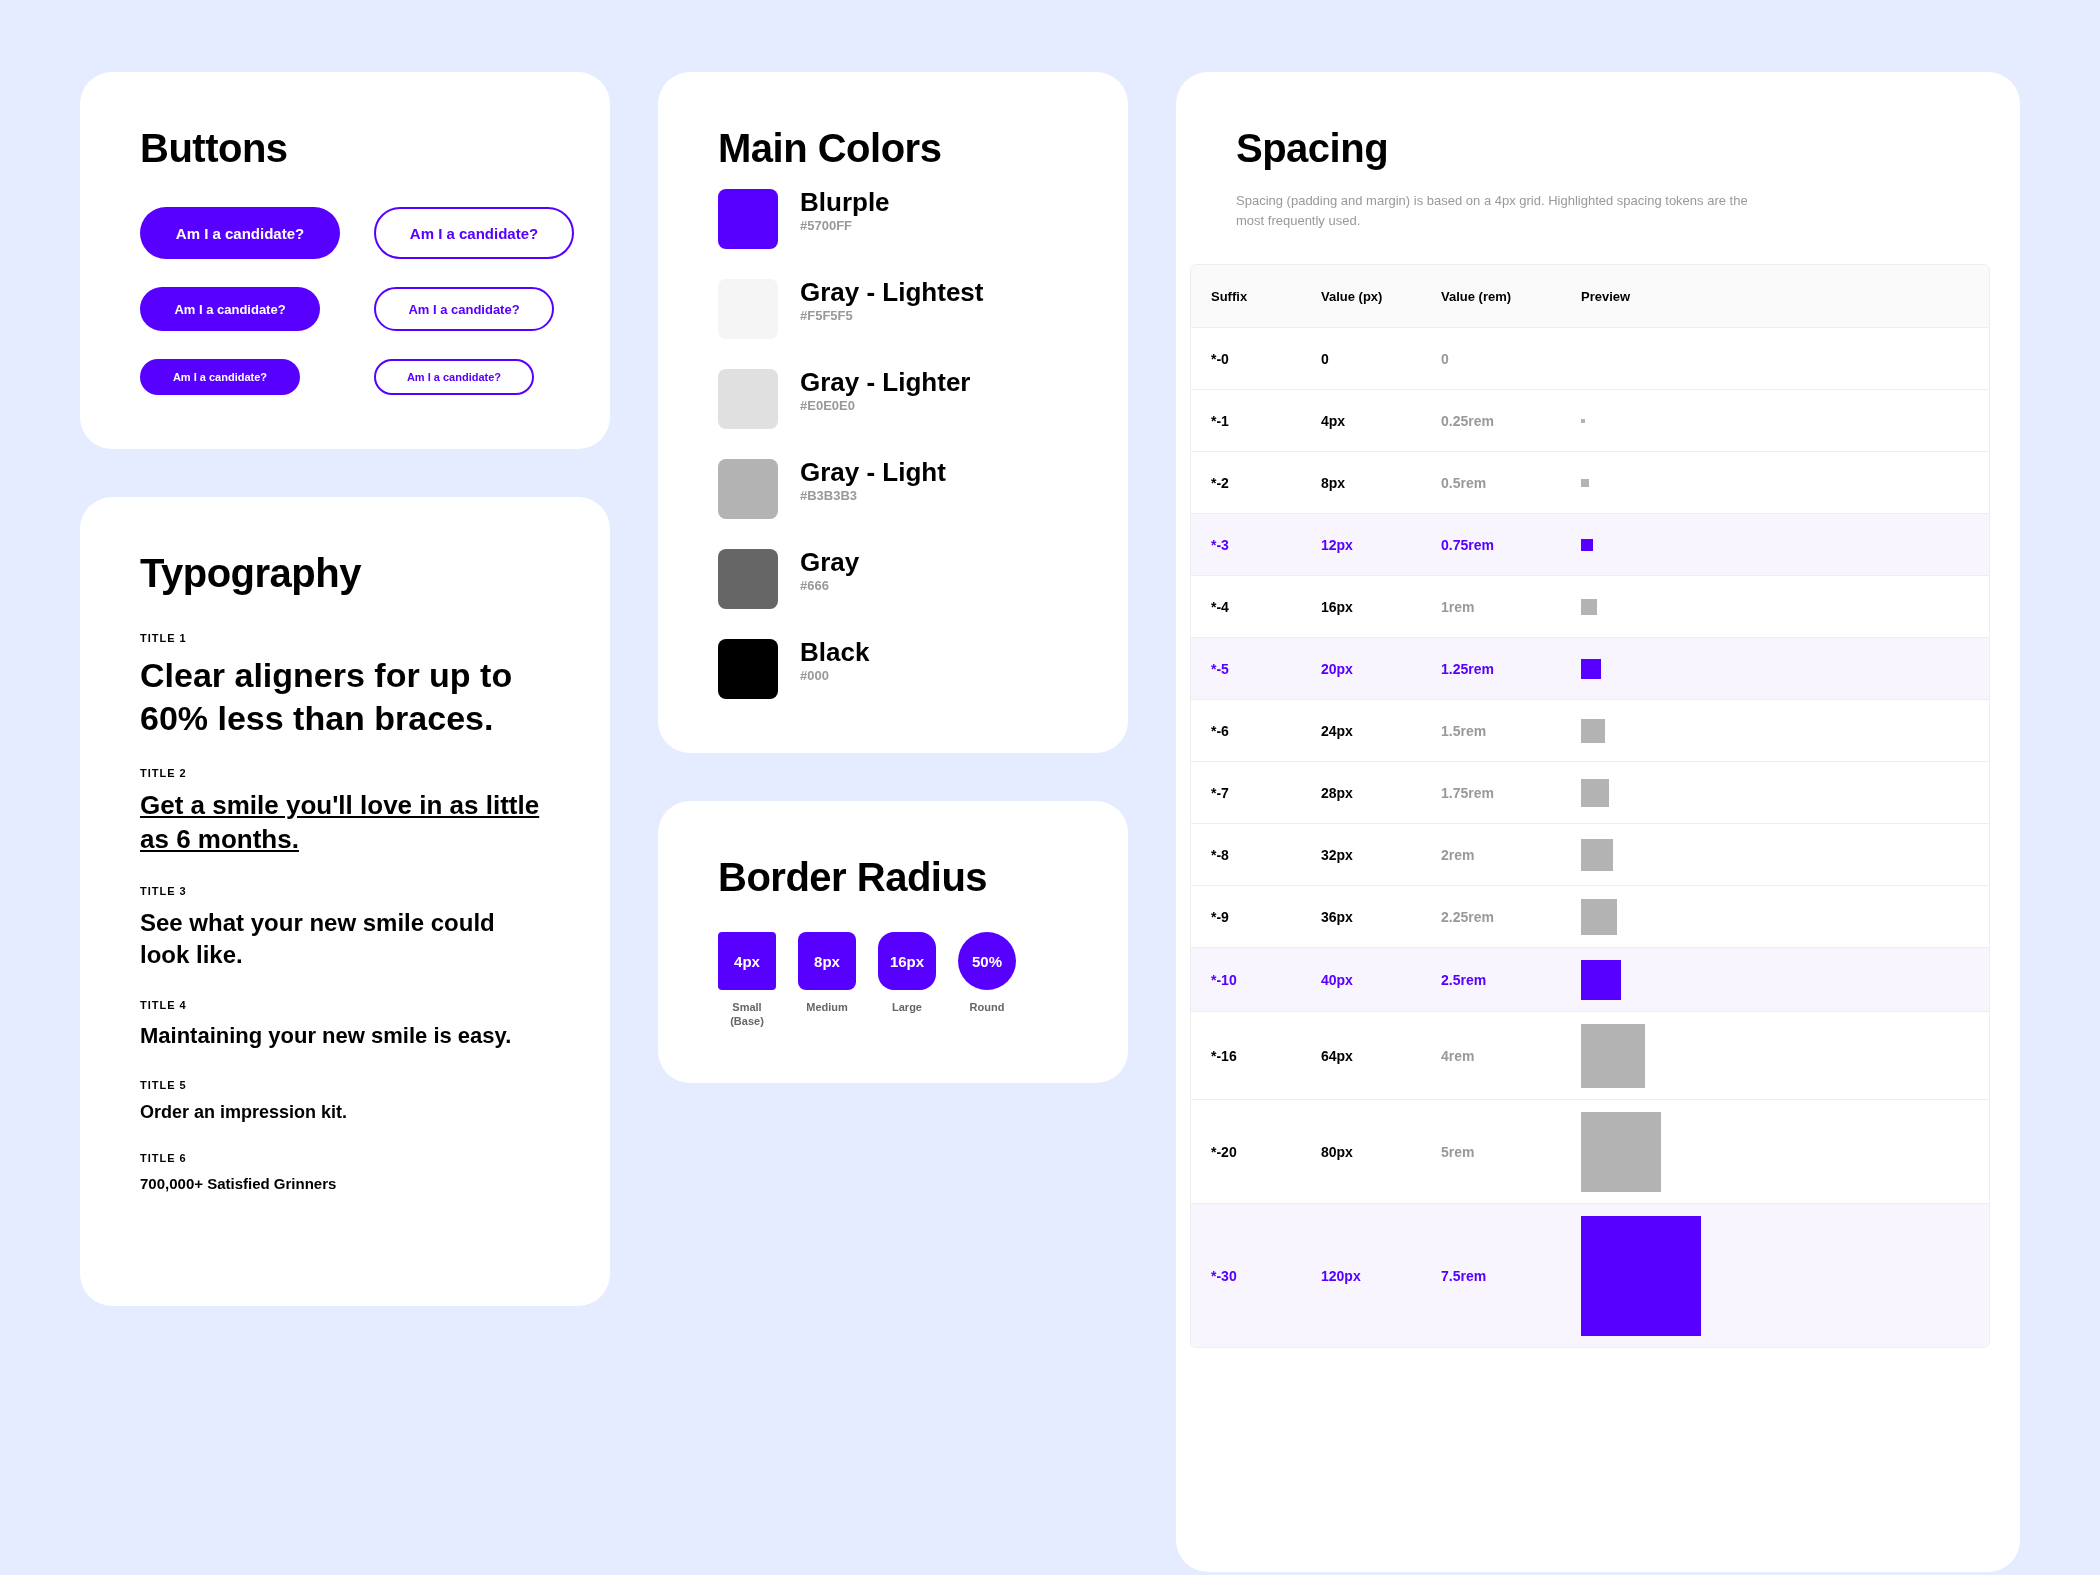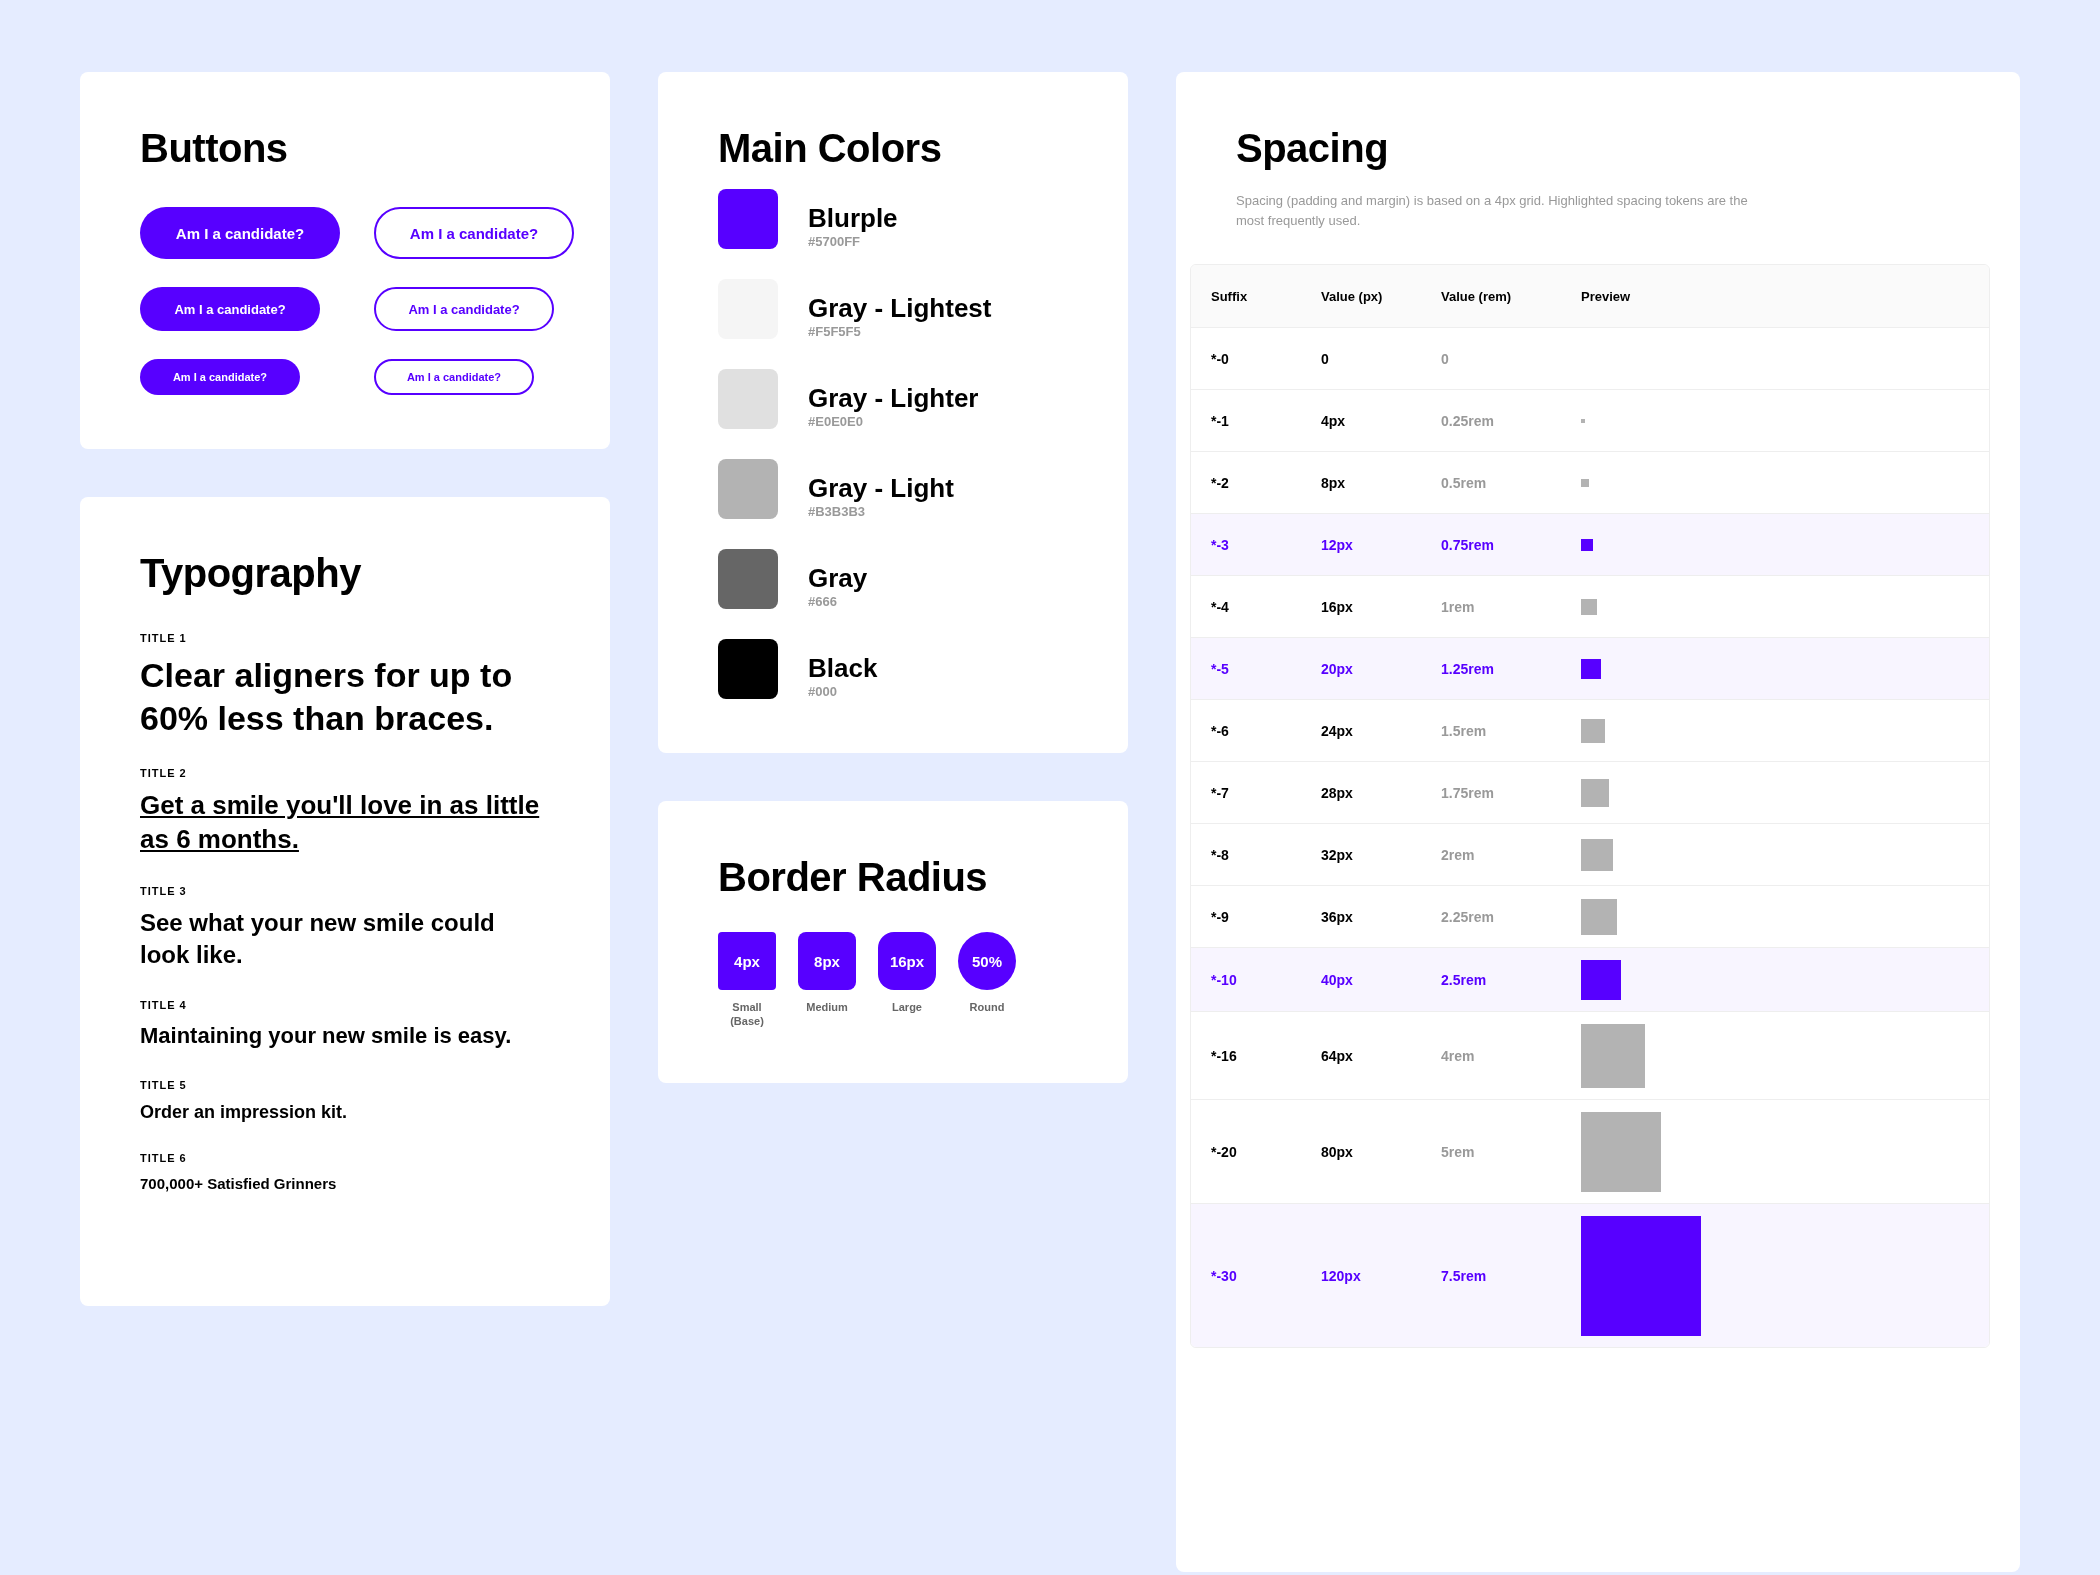--- a/index.html
+++ b/index.html
@@ -16,21 +16,21 @@
     display: flex;
     gap: 48px;
     padding: 72px 80px 0 80px;
   }
   .col { display: flex; flex-direction: column; gap: 48px; }
   .col-1 { width: 530px; }
   .col-2 { width: 470px; }
   .col-3 { width: 620px; flex: 1; }
   .card {
     background: #fff;
-    border-radius: 8px;
+    border-radius: 32px;
     padding: 54px 60px;
   }
   h2.section {
     font-size: 40px;
     font-weight: 900;
     margin: 0 0 36px 0;
     letter-spacing: -0.5px;
   }
   
   .btn-grid { display: grid; grid-template-columns: 1fr 1fr; gap: 28px 34px; }
@@ -52,21 +52,21 @@
   .typo-label { font-size:11px; font-weight:800; letter-spacing:1px; color:#000; margin:28px 0 10px 0; }
   .typo-label:first-of-type { margin-top: 6px; }
   .typo-1 { font-size:34px; font-weight:900; line-height:1.25; }
   .typo-2 { font-size:26px; font-weight:900; line-height:1.3;text-decoration:underline; }
   .typo-3 { font-size:24px; font-weight:800; line-height:1.35; }
   .typo-4 { font-size:22px; font-weight:800; line-height:1.35; }
   .typo-5 { font-size:18px; font-weight:700; line-height:1.3; }
   .typo-6 { font-size:15px; font-weight:800; line-height:1.3; }
   
   .colors-card h2.section { margin-bottom: 18px; }
-  .color-row { display:flex; align-items:flex-end; gap:30px; margin-bottom: 30px; }
+  .color-row { display:flex; align-items:flex-start; gap:22px; margin-bottom: 30px; }
   .color-row:last-child { margin-bottom: 0; }
   .swatch { width:60px; height:60px; border-radius:8px; flex:none; }
   .swatch-white { border:1px solid #EEE; }
   .color-name { font-size:26px; font-weight:900; line-height:1.05; }
   .color-hex { font-size:13px; color:#999; font-weight:600; margin-top:2px;}
   
   .radius-card h2.section { margin-bottom: 32px; }
   .radius-row { display:flex; gap:22px; }
   .radius-item { display:flex; flex-direction:column; align-items:center; gap:10px; }
   .radius-box { width:58px; height:58px; background:#5700FF; color:#fff; display:flex; align-items:center; justify-content:center; font-size:15px; font-weight:800; }

